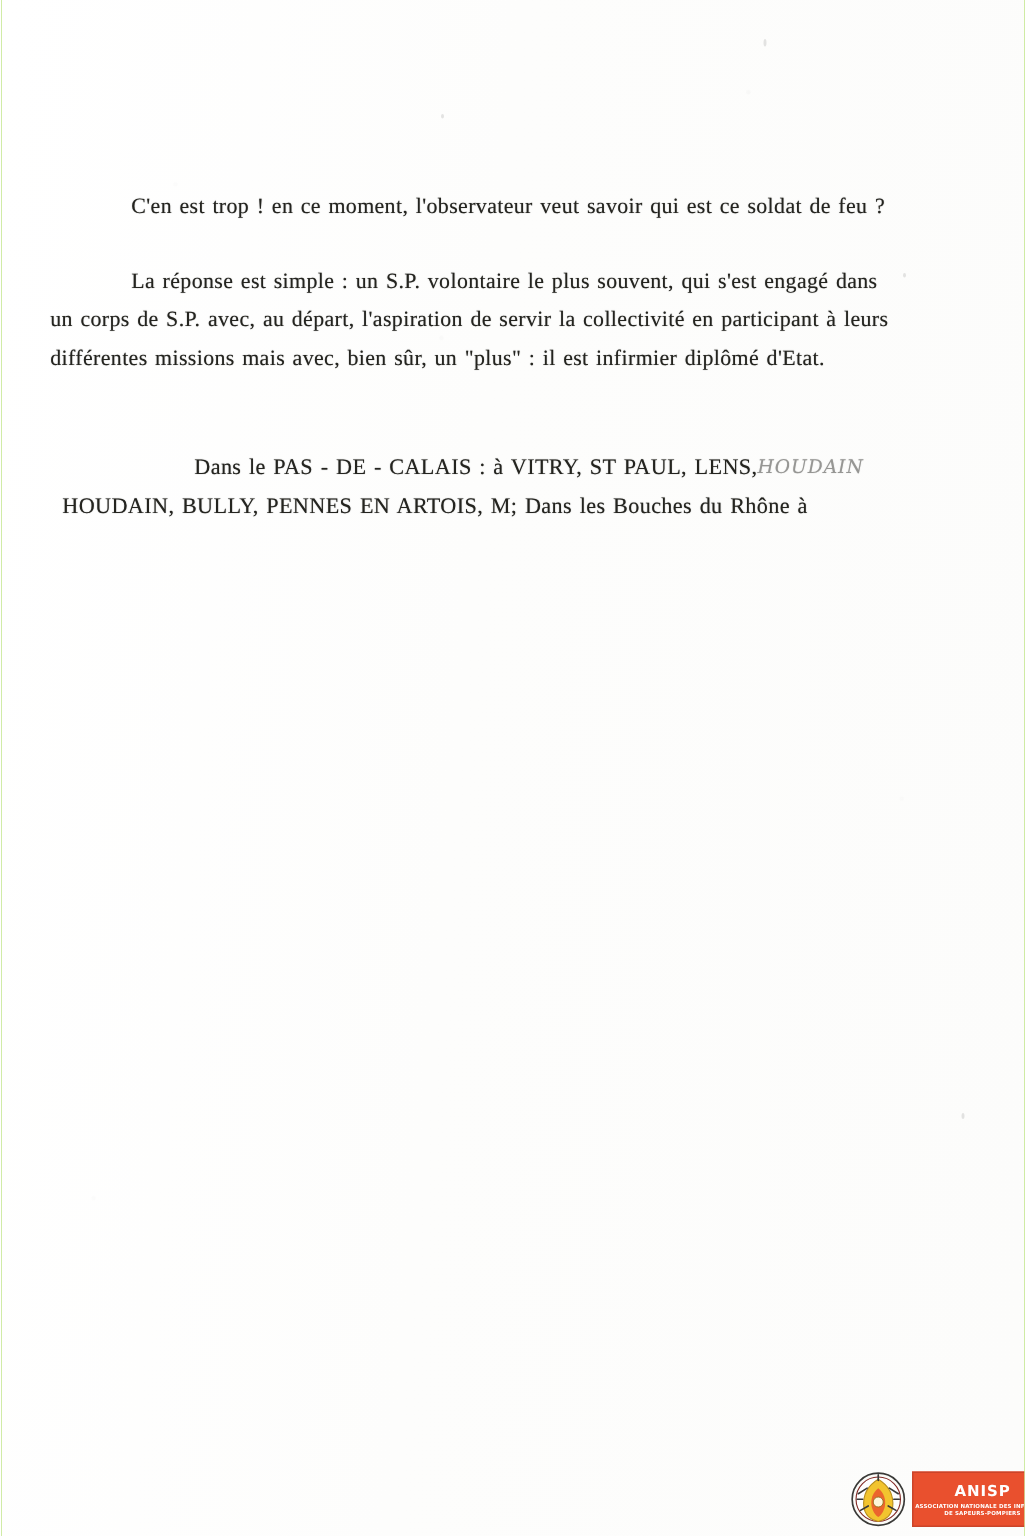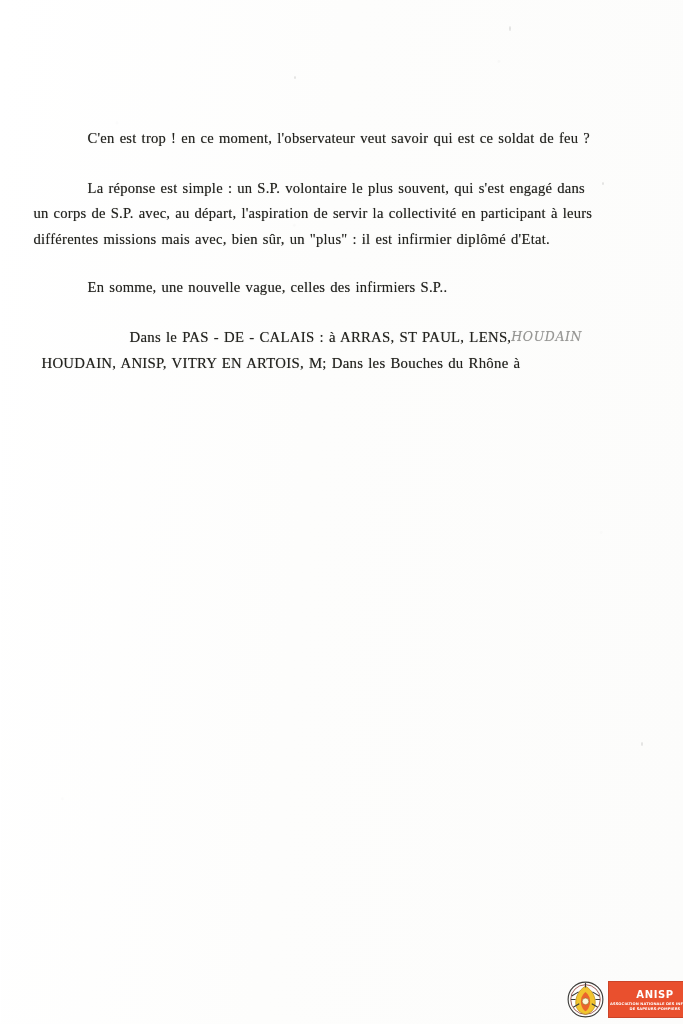--- a/index.html
+++ b/index.html
@@ -155,27 +155,26 @@
   <div class="body-text">
 
     <p class="para"><span class="indent"></span><span>C'en est trop ! en ce moment, l'observateur veut savoir qui est ce soldat de feu ?</span></p>
 
     <div class="gap-md"></div>
 
     <p class="para"><span class="indent"></span><span>La réponse est simple : un S.P. volontaire le plus souvent, qui s'est engagé dans un corps de S.P. avec, au départ, l'aspiration de servir la collectivité en participant à leurs différentes missions mais avec, bien sûr, un "plus" : il est infirmier diplômé d'Etat.</span></p>
 
     <div class="gap-sm"></div>
 
-    <p class="para"><span class="indent"></span><span>En somme, une nouvelle vague, celles des infirmiers S.P..</span></p>
 
     <div class="gap-md"></div>
 
     <p class="para block-places">
-      <span class="ln l1"><span>Dans le PAS - DE - CALAIS : à ARRAS, ST PAUL, LENS,</span><span class="faded-overlay">HOUDAIN</span></span>
-      <span class="ln l2">HOUDAIN, ANISP, VITRY EN ARTOIS, M; Dans les Bouches du Rhône à</span>
+      <span class="ln l1"><span>Dans le PAS - DE - CALAIS : à VITRY, ST PAUL, LENS,</span><span class="faded-overlay">HOUDAIN</span></span>
+      <span class="ln l2">HOUDAIN, BULLY, PENNES EN ARTOIS, M; Dans les Bouches du Rhône à</span>
     </p>
 
   </div>
 
   <div class="logo">
 
     <div class="logo-emblem">
       <svg viewBox="0 0 100 100" width="37" height="37" aria-hidden="true">
         <circle cx="50" cy="50" r="47" fill="#fbfbf8" stroke="#2c2c2a" stroke-width="3"></circle>
         <circle cx="50" cy="50" r="40" fill="#ffffff" stroke="#7a1a16" stroke-width="2"></circle>

